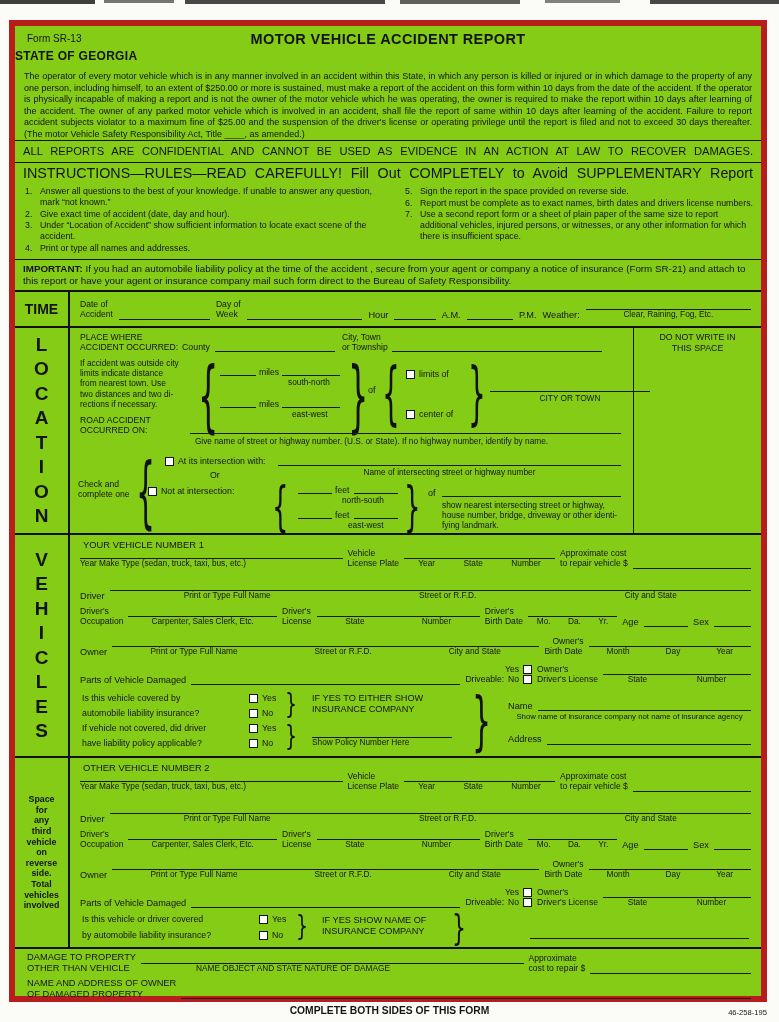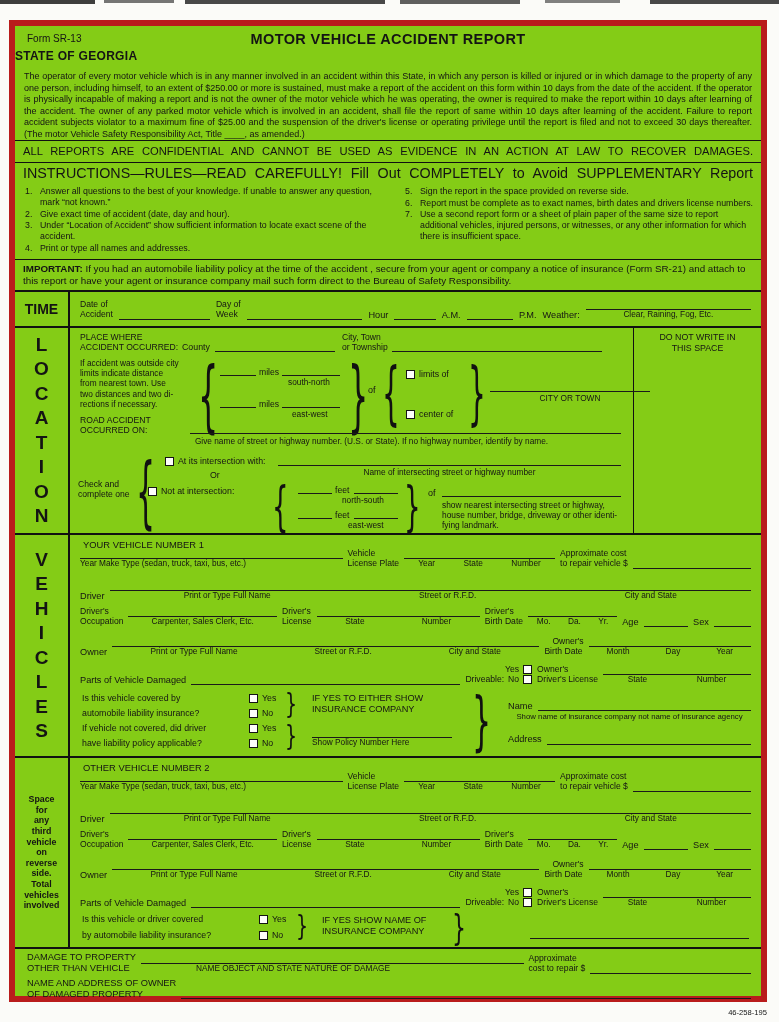--- a/index.html
+++ b/index.html
@@ -603,14 +603,15 @@
         <div class="st">
             <div>Approximate</div>
             <div>cost to repair $</div>
           </div>
         <div class="bl" style="flex:.42"></div>
       </div>
     </div>
 
   </div>
 
+  <div class="abs" style="left:0;right:0;top:1005px;text-align:center;font-weight:700;font-size:10.3px">COMPLETE BOTH SIDES OF THIS FORM</div>
   <div class="abs" style="right:12px;top:1008px;font-size:7.6px">46-258-195</div>
 </div>
 
 </body></html>

